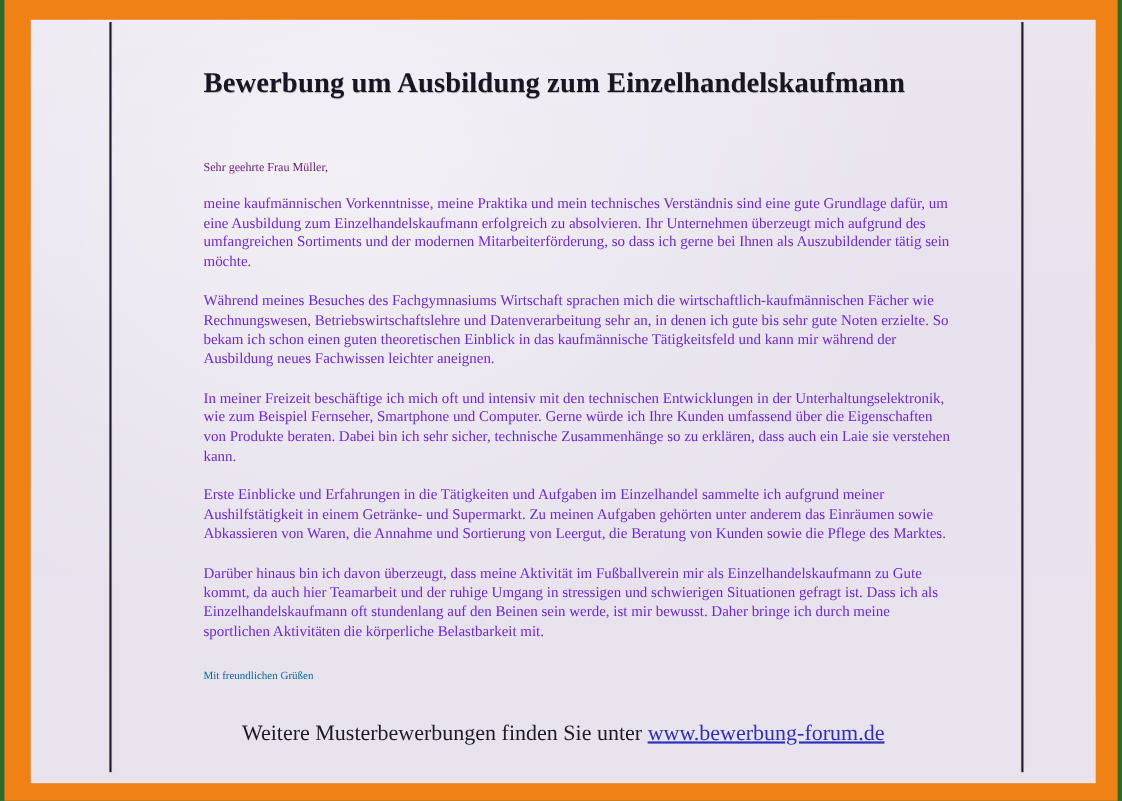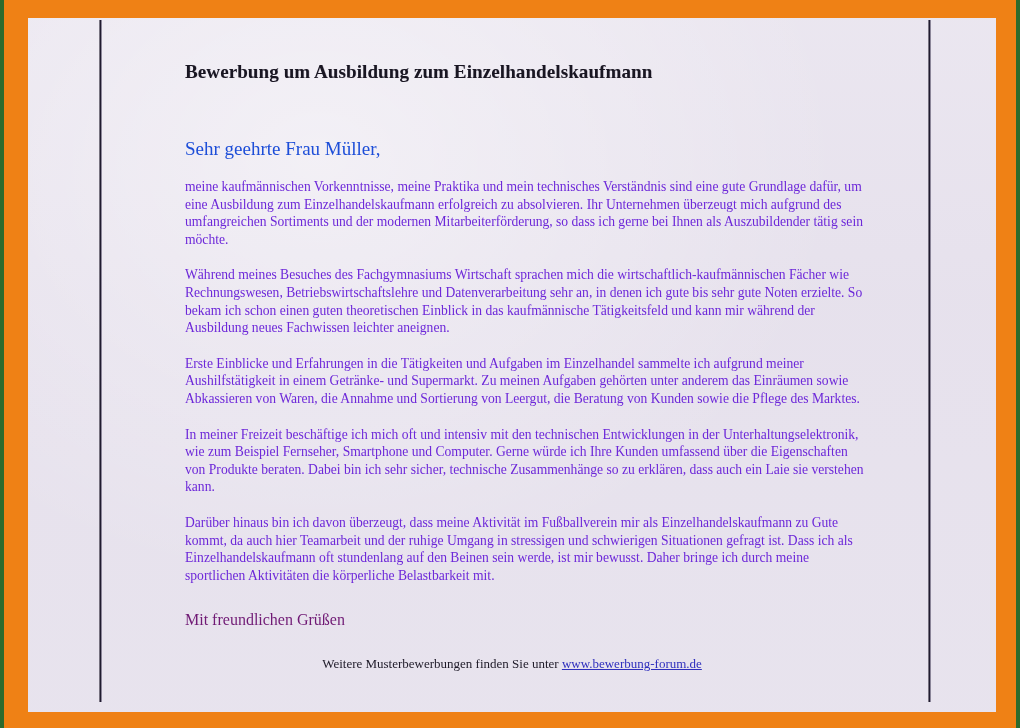--- a/index.html
+++ b/index.html
@@ -72,60 +72,60 @@
   
   #doc-body {
     position: absolute;
     left: 157px;
     top: 20px;
     width: 680px;
     height: 660px;
   }
 
   #doc-title {
-    font-size: 19px;
+    font-size: 26px;
     font-weight: bold;
     letter-spacing: 0.1px;
     color: #191622;
     margin: 0;
     padding-top: 23px;
     text-shadow: 0.4px 0.4px 0 rgba(60,50,80,0.30);
   }
 
   #salutation {
-    font-size: 19px;
-    color: #1d4ed8;
+    font-size: 11px;
+    color: #701a75;
     margin: 0;
     padding-top: 55px;
   }
 
   .body-para {
     font-size: 13.6px;
     line-height: 17.6px;
     color: #6d28d9;
     margin: 0;
     padding-top: 18px;
     text-align: left;
   }
 
   #closing {
-    font-size: 16px;
-    color: #701a75;
+    font-size: 10px;
+    color: #0369a1;
     margin: 0;
     padding-top: 27px;
   }
 
   
   #doc-footer {
     position: absolute;
     left: 0;
     top: 638px;
     width: 968px;
     text-align: center;
-    font-size: 13px;
+    font-size: 20px;
     color: #1e1a28;
   }
   #footer-link {
     color: #2f2fbd;
     text-decoration: underline;
   }
 </style>
 </head>
 <body>
 
@@ -138,22 +138,22 @@
       <div class="scan-rule" id="scan-rule-right"></div>
 
       <div id="doc-body">
 
         <h1 id="doc-title">Bewerbung um Ausbildung zum Einzelhandelskaufmann</h1>
 
         <p id="salutation">Sehr geehrte Frau Müller,</p>
 
         <p class="body-para">meine kaufmännischen Vorkenntnisse, meine Praktika und mein technisches Verständnis sind eine gute Grundlage dafür, um eine Ausbildung zum Einzelhandelskaufmann erfolgreich zu absolvieren. Ihr Unternehmen überzeugt mich aufgrund des umfangreichen Sortiments und der modernen Mitarbeiterförderung, so dass ich gerne bei Ihnen als Auszubildender tätig sein möchte.</p>
         <p class="body-para">Während meines Besuches des Fachgymnasiums Wirtschaft sprachen mich die wirtschaftlich-kaufmännischen Fächer wie Rechnungswesen, Betriebswirtschaftslehre und Datenverarbeitung sehr an, in denen ich gute bis sehr gute Noten erzielte. So bekam ich schon einen guten theoretischen Einblick in das kaufmännische Tätigkeitsfeld und kann mir während der Ausbildung neues Fachwissen leichter aneignen.</p>
+        <p class="body-para">In meiner Freizeit beschäftige ich mich oft und intensiv mit den technischen Entwicklungen in der Unterhaltungselektronik, wie zum Beispiel Fernseher, Smartphone und Computer. Gerne würde ich Ihre Kunden umfassend über die Eigenschaften von Produkte beraten. Dabei bin ich sehr sicher, technische Zusammenhänge so zu erklären, dass auch ein Laie sie verstehen kann.</p>
         <p class="body-para">Erste Einblicke und Erfahrungen in die Tätigkeiten und Aufgaben im Einzelhandel sammelte ich aufgrund meiner Aushilfstätigkeit in einem Getränke- und Supermarkt. Zu meinen Aufgaben gehörten unter anderem das Einräumen sowie Abkassieren von Waren, die Annahme und Sortierung von Leergut, die Beratung von Kunden sowie die Pflege des Marktes.</p>
-        <p class="body-para">In meiner Freizeit beschäftige ich mich oft und intensiv mit den technischen Entwicklungen in der Unterhaltungselektronik, wie zum Beispiel Fernseher, Smartphone und Computer. Gerne würde ich Ihre Kunden umfassend über die Eigenschaften von Produkte beraten. Dabei bin ich sehr sicher, technische Zusammenhänge so zu erklären, dass auch ein Laie sie verstehen kann.</p>
         <p class="body-para">Darüber hinaus bin ich davon überzeugt, dass meine Aktivität im Fußballverein mir als Einzelhandelskaufmann zu Gute kommt, da auch hier Teamarbeit und der ruhige Umgang in stressigen und schwierigen Situationen gefragt ist. Dass ich als Einzelhandelskaufmann oft stundenlang auf den Beinen sein werde, ist mir bewusst. Daher bringe ich durch meine sportlichen Aktivitäten die körperliche Belastbarkeit mit.</p>
 
         <p id="closing">Mit freundlichen Grüßen</p>
       </div>
 
       <div id="doc-footer">
         <span>Weitere Musterbewerbungen finden Sie unter </span><a id="footer-link">www.bewerbung-forum.de</a>
       </div>
 
     </div>

